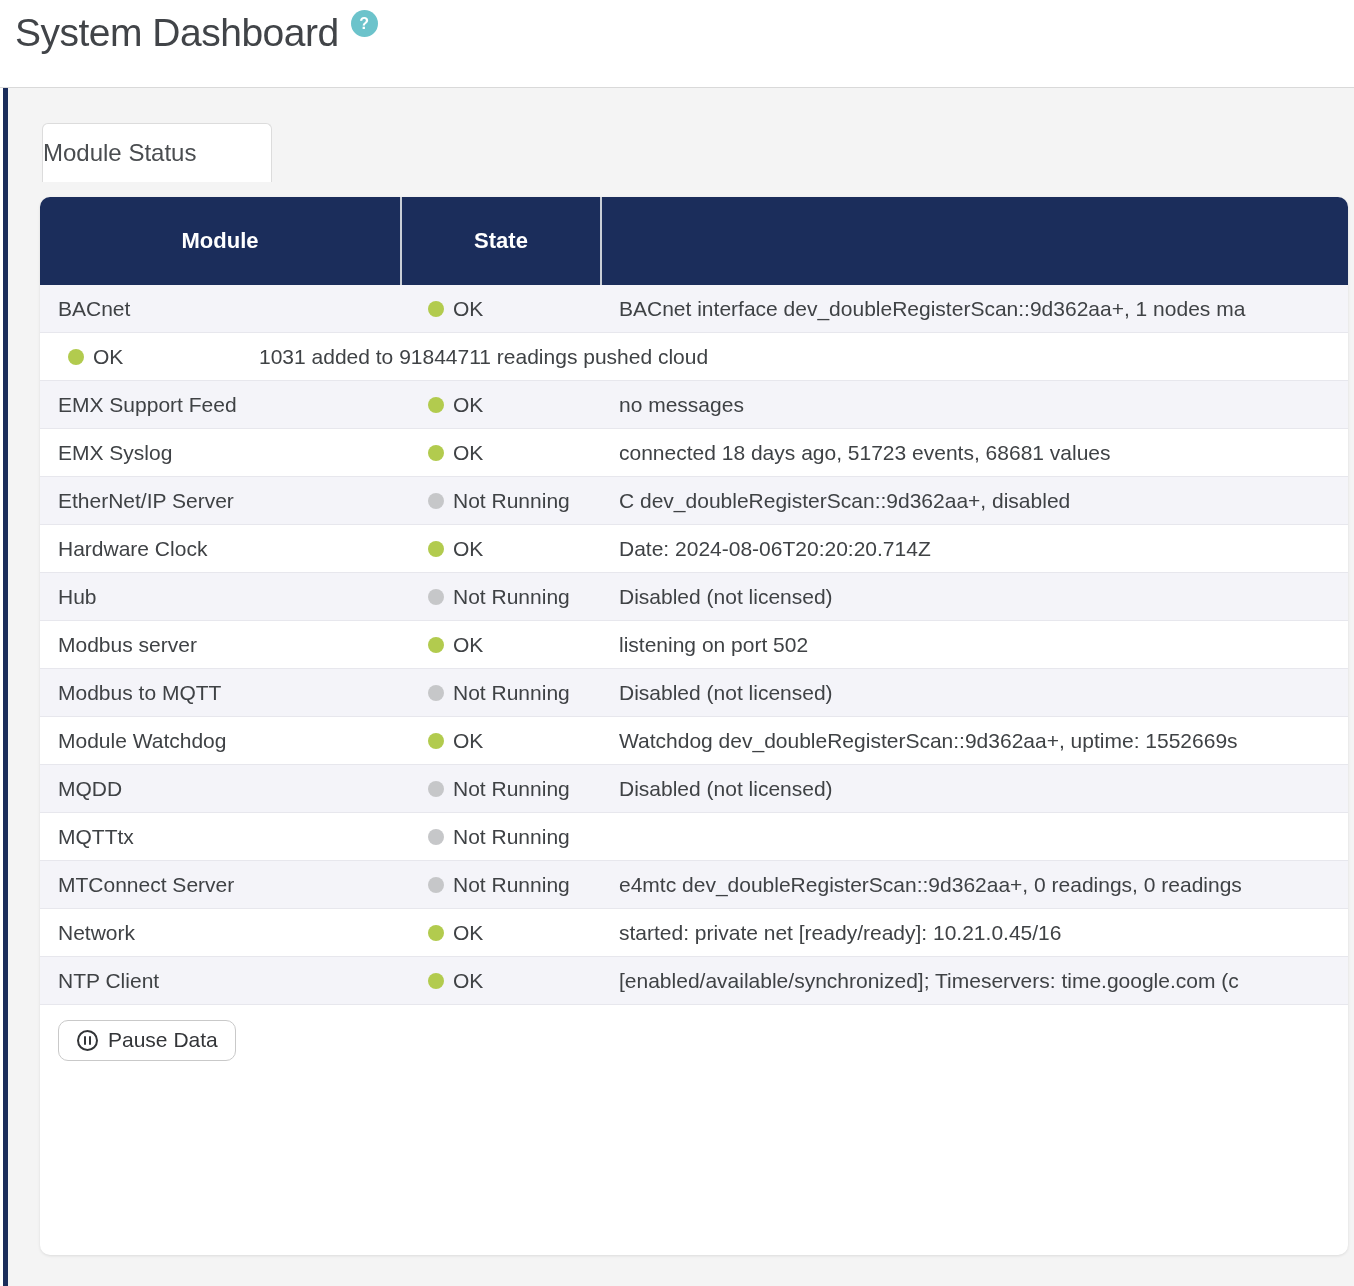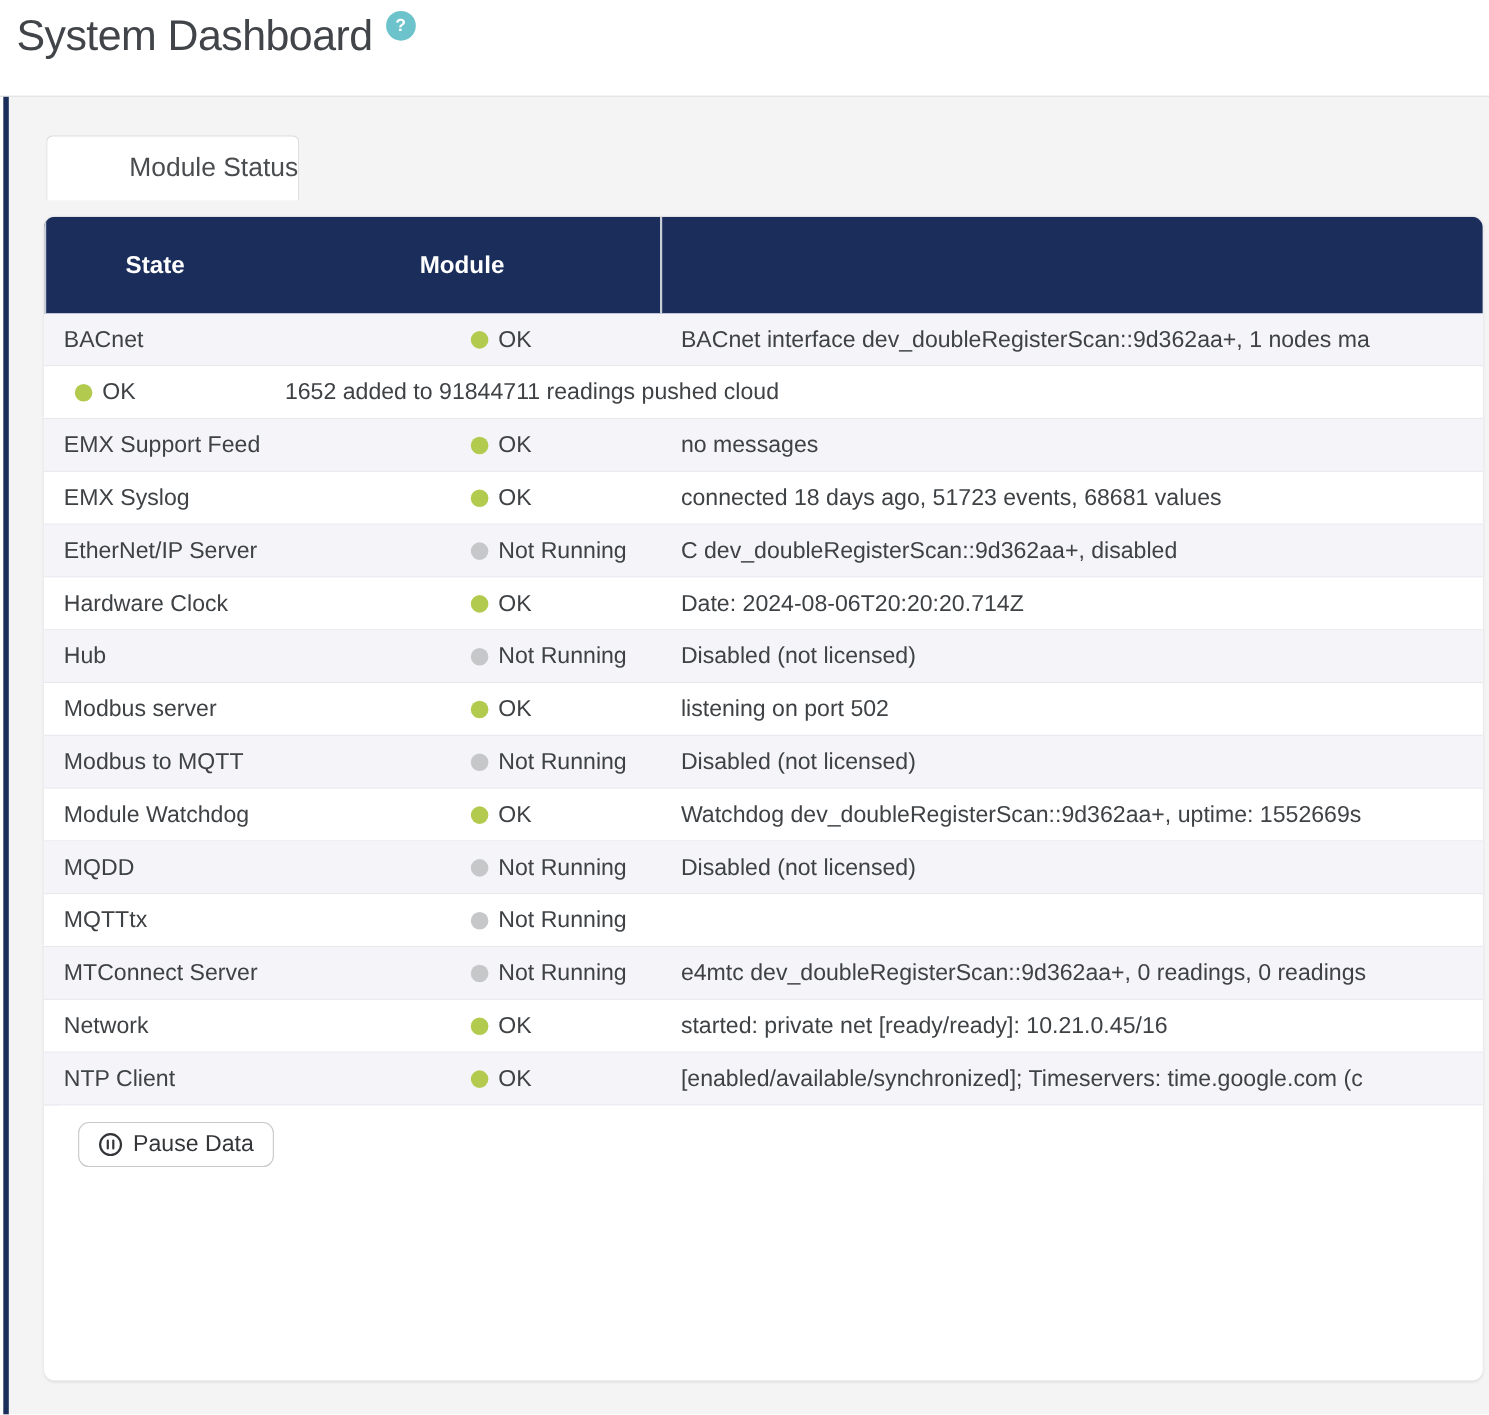--- a/index.html
+++ b/index.html
@@ -16,21 +16,21 @@
                 margin-left:12px; margin-top:0px; cursor:pointer; }
   .top-divider { position:absolute; left:0; top:87px; width:100%; height:1px; background:#d9d9d9; }
 
   
   .content-bg { position:absolute; left:8px; top:88px; right:0; bottom:0; background:#f4f4f4; }
   .left-accent { position:absolute; left:3px; top:88px; width:5px; bottom:0; background:#1b2d5b; }
 
   
   .tab { position:absolute; left:42px; top:123px; width:230px; height:59px; background:#ffffff;
          border:1px solid #dcdcdc; border-bottom:none; border-radius:6px 6px 0 0;
-         display:flex; align-items:center; justify-content:flex-end; cursor:pointer; }
+         display:flex; align-items:center; justify-content:flex-start; cursor:pointer; }
   .tab-label { font-size:24px; color:#4a4d50; }
 
   
   .card { position:absolute; left:40px; top:197px; width:1308px; height:1058px; background:#ffffff;
           border-radius:10px; overflow:hidden; box-shadow:0 1px 3px rgba(0,0,0,0.10); }
   .thead { display:flex; height:88px; background:#1b2d5b; }
   .th { display:flex; align-items:center; justify-content:center;
         color:#ffffff; font-size:22px; font-weight:700; }
   .th.col-module { width:360px; }
   .th.col-state  { width:200px; border-left:2px solid #c9ced6; }
@@ -40,21 +40,21 @@
           font-size:21px; color:#3f4245; background:#ffffff; }
   .tbody .trow:nth-child(odd) { background:#f4f4f9; }
   .td-module { width:360px; padding-left:18px; white-space:nowrap; overflow:hidden; }
   .td-state  { width:200px; padding-left:28px; display:flex; align-items:center; white-space:nowrap; }
   .td-details{ flex:1; padding-left:19px; white-space:nowrap; overflow:hidden; }
   .dot { width:16px; height:16px; border-radius:50%; margin-right:9px; flex:0 0 16px; background:#c6c7c9; }
   .dot.ok  { background:#b2cb4e; }
   .dot.off { background:#c6c7c9; }
 
   
-  .card-footer { height:70px; background:#ffffff; display:flex; align-items:center; padding-left:18px;margin-left:13px; }
+  .card-footer { height:70px; background:#ffffff; display:flex; align-items:center; padding-left:18px; }
   .pause-btn { display:inline-flex; align-items:center; gap:9px; height:41px; padding:0 17px;
                background:#ffffff; border:1px solid #c9c9c9; border-radius:10px;
                font-size:21px; color:#333538; cursor:pointer;
                font-family:"Liberation Sans", sans-serif; }
   .pause-btn svg { display:block; }
 </style>
 </head>
 <body>
 
 <div class="stage">
@@ -70,41 +70,41 @@
   <div class="content-bg"></div>
   <div class="left-accent"></div>
 
   <div class="tab">
     <span class="tab-label">Module Status</span>
   </div>
 
   <div class="card">
 
     <div class="thead">
+      <div class="th col-module">Module</div>
       <div class="th col-state">State</div>
-      <div class="th col-module">Module</div>
       <div class="th col-details"></div>
     </div>
 
     <div class="tbody">
 
     <div class="trow">
         <div class="td-module">BACnet</div>
         <div class="td-state">
           <span class="dot ok"></span>
           <span>OK</span>
         </div>
         <div class="td-details">BACnet interface dev_doubleRegisterScan::9d362aa+, 1 nodes ma</div>
       </div>
         <div class="trow">
         <div class="td-state">
           <span class="dot ok"></span>
           <span>OK</span>
         </div>
-        <div class="td-details">1652 added to 91844711 readings pushed cloud</div>
+        <div class="td-details">1031 added to 91844711 readings pushed cloud</div>
       </div>
         <div class="trow">
         <div class="td-module">EMX Support Feed</div>
         <div class="td-state">
           <span class="dot ok"></span>
           <span>OK</span>
         </div>
         <div class="td-details">no messages</div>
       </div>
         <div class="trow">

